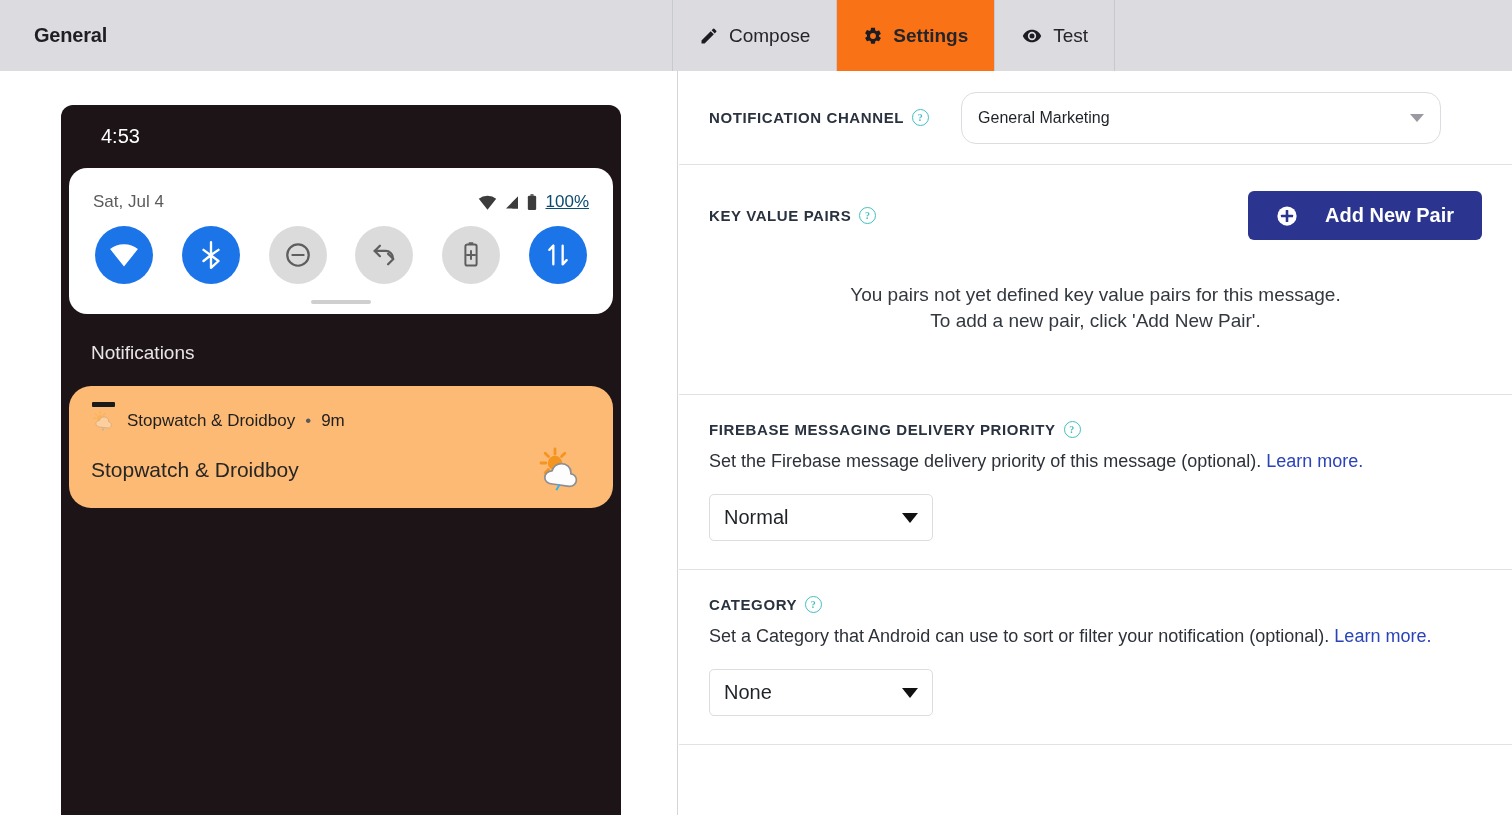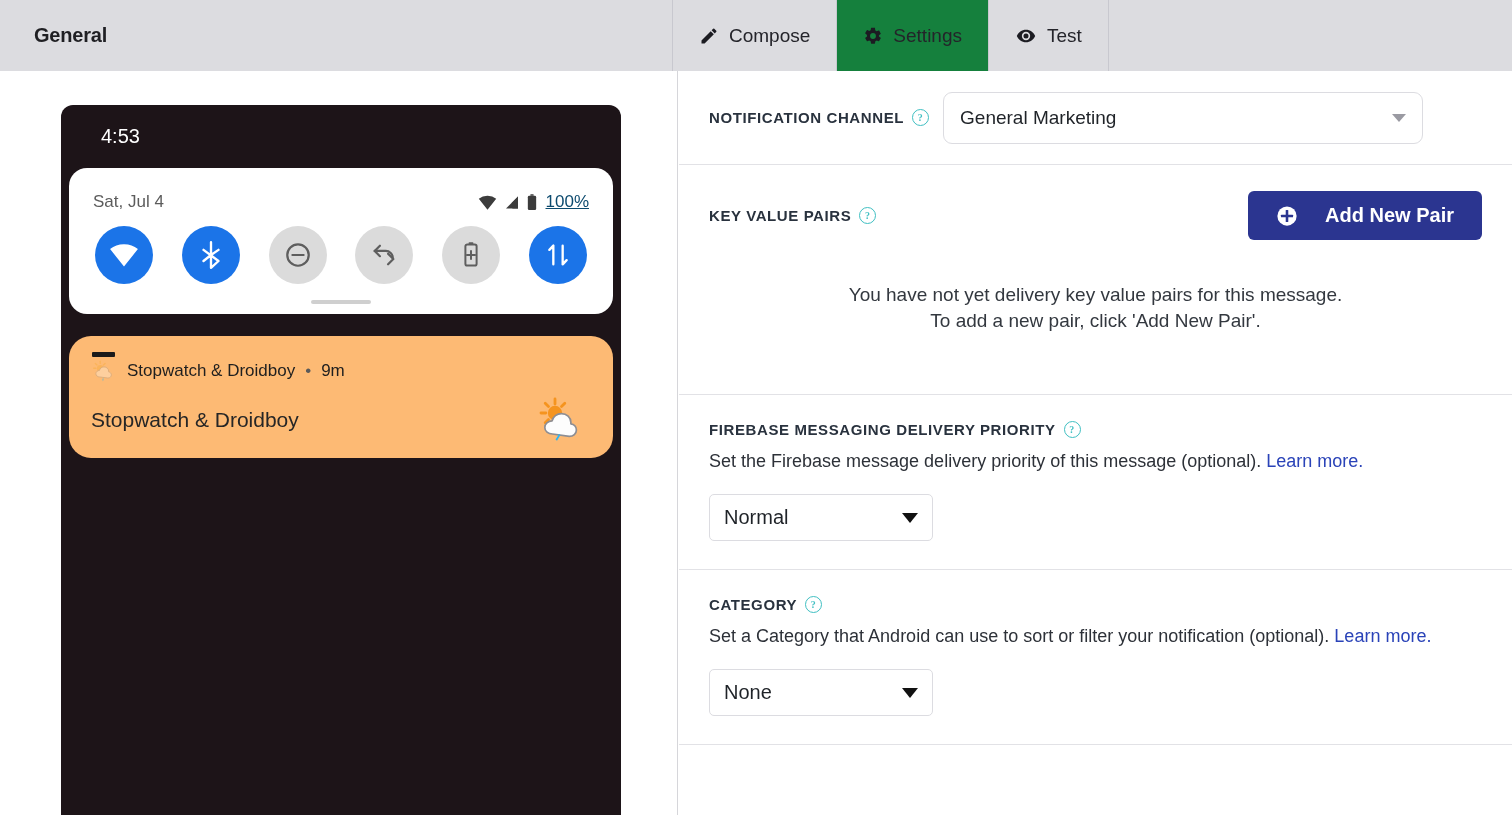--- a/index.html
+++ b/index.html
@@ -29,21 +29,21 @@
     display: flex; align-items: center; justify-content: center;
     gap: 10px;
     padding: 0 26px;
     font-size: 19px; color: #24242a;
     cursor: pointer;
     border-right: 1px solid #c8c8cf;
     background: transparent;
     height: 71px;
   }
   .tab:first-child { border-left: 1px solid #c8c8cf; }
-  .tab.active { background: #15803d; }
+  .tab.active { background: #f97316; font-weight: bold; }
   .tab-icon { display: flex; align-items: center; }
   .tab-icon svg { display: block; }
   .topbar-filler { flex: 1; }
 
   
   .preview-pane {
     position: absolute; left: 0; top: 71px;
     width: 678px; height: 744px;
     background: #ffffff;
     border-right: 1px solid #d6d6da;
@@ -142,29 +142,29 @@
     border: 1.5px solid #3fbfc2; color: #3fbfc2;
     font-size: 10px; font-weight: 700;
     display: inline-flex; align-items: center; justify-content: center;
     cursor: pointer; line-height: 1;
     font-family: "Liberation Serif", serif;
   }
 
   
   .sec-channel {
     height: 94px;
-    display: flex; align-items: center; gap: 14px;
+    display: flex; align-items: center; gap: 32px;
   }
   .select-wide {
     flex: 1; height: 52px; max-width: 480px;
-    border: 1px solid #dcdce1; border-radius: 9px;
+    border: 1px solid #dcdce1; border-radius: 15px;
     background: #fff;
     display: flex; align-items: center; justify-content: space-between;
     padding: 0 16px 0 16px;
-    font-size: 19px; color: #1f2328;
+    font-size: 16px; color: #1f2328;
     cursor: pointer;
   }
   .caret { width: 0; height: 0; border-left: 7px solid transparent;
            border-right: 7px solid transparent; border-top: 8px solid #9a9aa2; }
   .caret.dark { border-top-color: #111111; border-left-width: 8px;
                 border-right-width: 8px; border-top-width: 10px; }
 
   
   .sec-kvp { height: 230px; padding-top: 26px; }
   .kvp-head { display: flex; align-items: center; justify-content: space-between; }
@@ -304,20 +304,21 @@
         <div class="qs-tile on">
           <svg width="26" height="28" viewBox="0 0 22 24" fill="none" stroke="#ffffff" stroke-width="2" stroke-linecap="round" stroke-linejoin="round">
             <path d="M7 20V4M7 4 3.6 7.6M15 4v16M15 20l3.4-3.6"></path>
           </svg>
         </div>
       </div>
 
       <div class="qs-handle"></div>
     </div>
 
+    <div class="notif-header">Notifications</div>
 
     <div class="notif-card">
       <div class="notif-top">
         <span class="notif-appicon">
           <span class="bar"></span>
           <svg width="26" height="26" viewBox="0 0 48 48" style="opacity:.3">
             <g fill="none" stroke="#f5a623" stroke-width="2.6" stroke-linecap="round">
               <line x1="17" y1="6" x2="17" y2="10"></line>
               <line x1="8" y1="10" x2="11" y2="13"></line>
               <line x1="26" y1="10" x2="23" y2="13"></line>
@@ -378,21 +379,21 @@
           <svg width="22" height="22" viewBox="0 0 24 24">
             <circle cx="12" cy="12" r="10.5" fill="#ffffff"></circle>
             <rect x="10.6" y="5.4" width="2.8" height="13.2" rx="0.6" fill="#2b3590"></rect>
             <rect x="5.4" y="10.6" width="13.2" height="2.8" rx="0.6" fill="#2b3590"></rect>
           </svg>
         </span>
         <span>Add New Pair</span>
       </button>
     </div>
     <div class="kvp-empty">
-      <div>You have not yet delivery key value pairs for this message.</div>
+      <div>You pairs not yet defined key value pairs for this message.</div>
       <div>To add a new pair, click 'Add New Pair'.</div>
     </div>
   </div>
 
   <div class="section sec-block">
     <span class="sec-label">
       <span>Firebase Messaging Delivery Priority</span>
       <span class="help-icon">?</span>
     </span>
     <div class="sec-desc">

